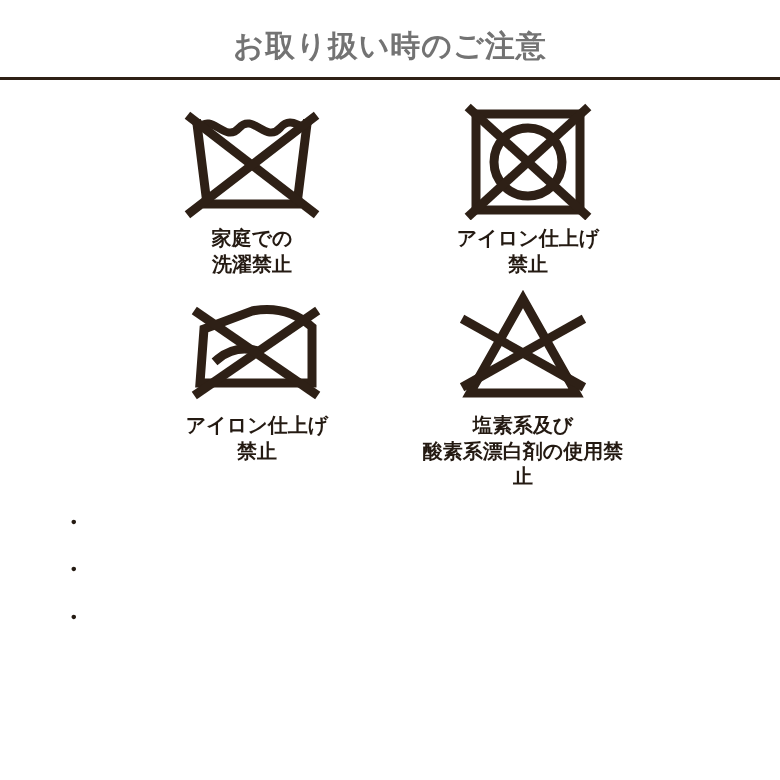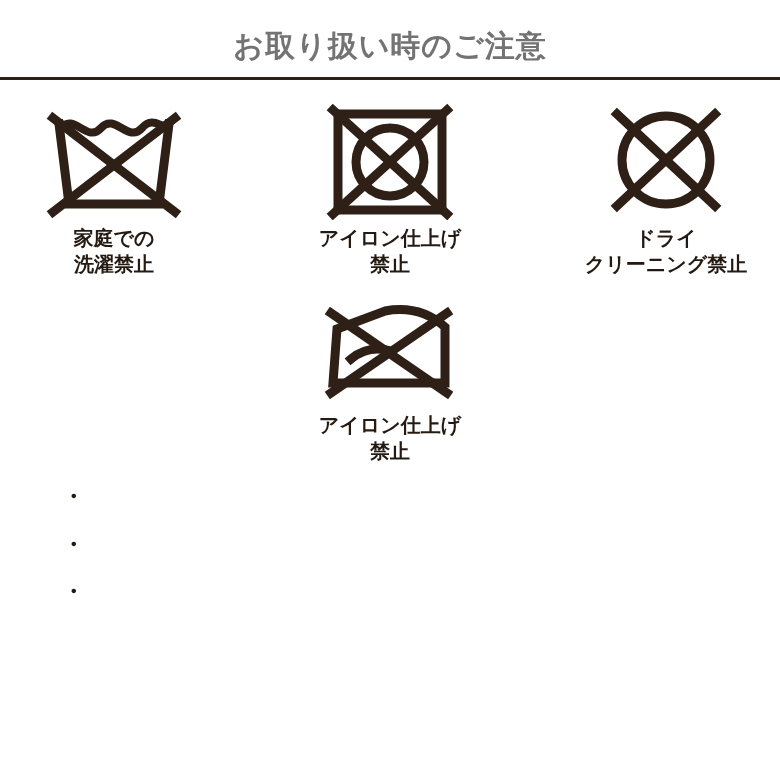--- a/index.html
+++ b/index.html
@@ -132,33 +132,20 @@
           <g stroke="#2e2016" stroke-width="9" stroke-linecap="square">
             <line x1="18" y1="10" x2="132" y2="114"></line>
             <line x1="132" y1="10" x2="18" y2="114"></line>
           </g>
         </svg>
       </div>
       <div class="sym-caption">アイロン仕上げ
 禁止</div>
     </div>
 
-    <div class="sym-cell">
-      <div class="sym-art">
-        <svg width="150" height="120" viewBox="0 0 150 120" aria-hidden="true">
-          <circle cx="75" cy="60" r="44" fill="none" stroke="#2e2016" stroke-width="9"></circle>
-          <g stroke="#2e2016" stroke-width="9" stroke-linecap="square">
-            <line x1="26" y1="14" x2="124" y2="106"></line>
-            <line x1="124" y1="14" x2="26" y2="106"></line>
-          </g>
-        </svg>
-      </div>
-      <div class="sym-caption">ドライ
-クリーニング禁止</div>
-    </div>
 
   </div>
 
   <div class="sym-row sym-row-2">
 
     <div class="sym-cell">
       <div class="sym-art">
         <svg width="150" height="120" viewBox="0 0 150 120" aria-hidden="true">
           <g fill="none" stroke="#2e2016" stroke-width="9" stroke-linecap="square" stroke-linejoin="miter">
             <path d="M18 96 L130 96 L130 40 C112 24, 92 20, 70 24 L22 42 Z"></path>
@@ -167,20 +154,33 @@
           <g stroke="#2e2016" stroke-width="9" stroke-linecap="square">
             <line x1="16" y1="106" x2="132" y2="26"></line>
             <line x1="132" y1="106" x2="16" y2="26"></line>
           </g>
         </svg>
       </div>
       <div class="sym-caption">アイロン仕上げ
 禁止</div>
     </div>
 
+    <div class="sym-cell">
+      <div class="sym-art">
+        <svg width="150" height="120" viewBox="0 0 150 120" aria-hidden="true">
+          <path d="M75 12 L128 106 L22 106 Z" fill="none" stroke="#2e2016" stroke-width="9" stroke-linejoin="miter"></path>
+          <g stroke="#2e2016" stroke-width="9" stroke-linecap="square">
+            <line x1="18" y1="34" x2="132" y2="98"></line>
+            <line x1="132" y1="34" x2="18" y2="98"></line>
+          </g>
+        </svg>
+      </div>
+      <div class="sym-caption">塩素系及び
+酸素系漂白剤の使用禁止</div>
+    </div>
 
   </div>
 
   <div class="notes">
 
     <div class="note">
       <span class="note-bullet">・</span>
     </div>
 
     <div class="note">

